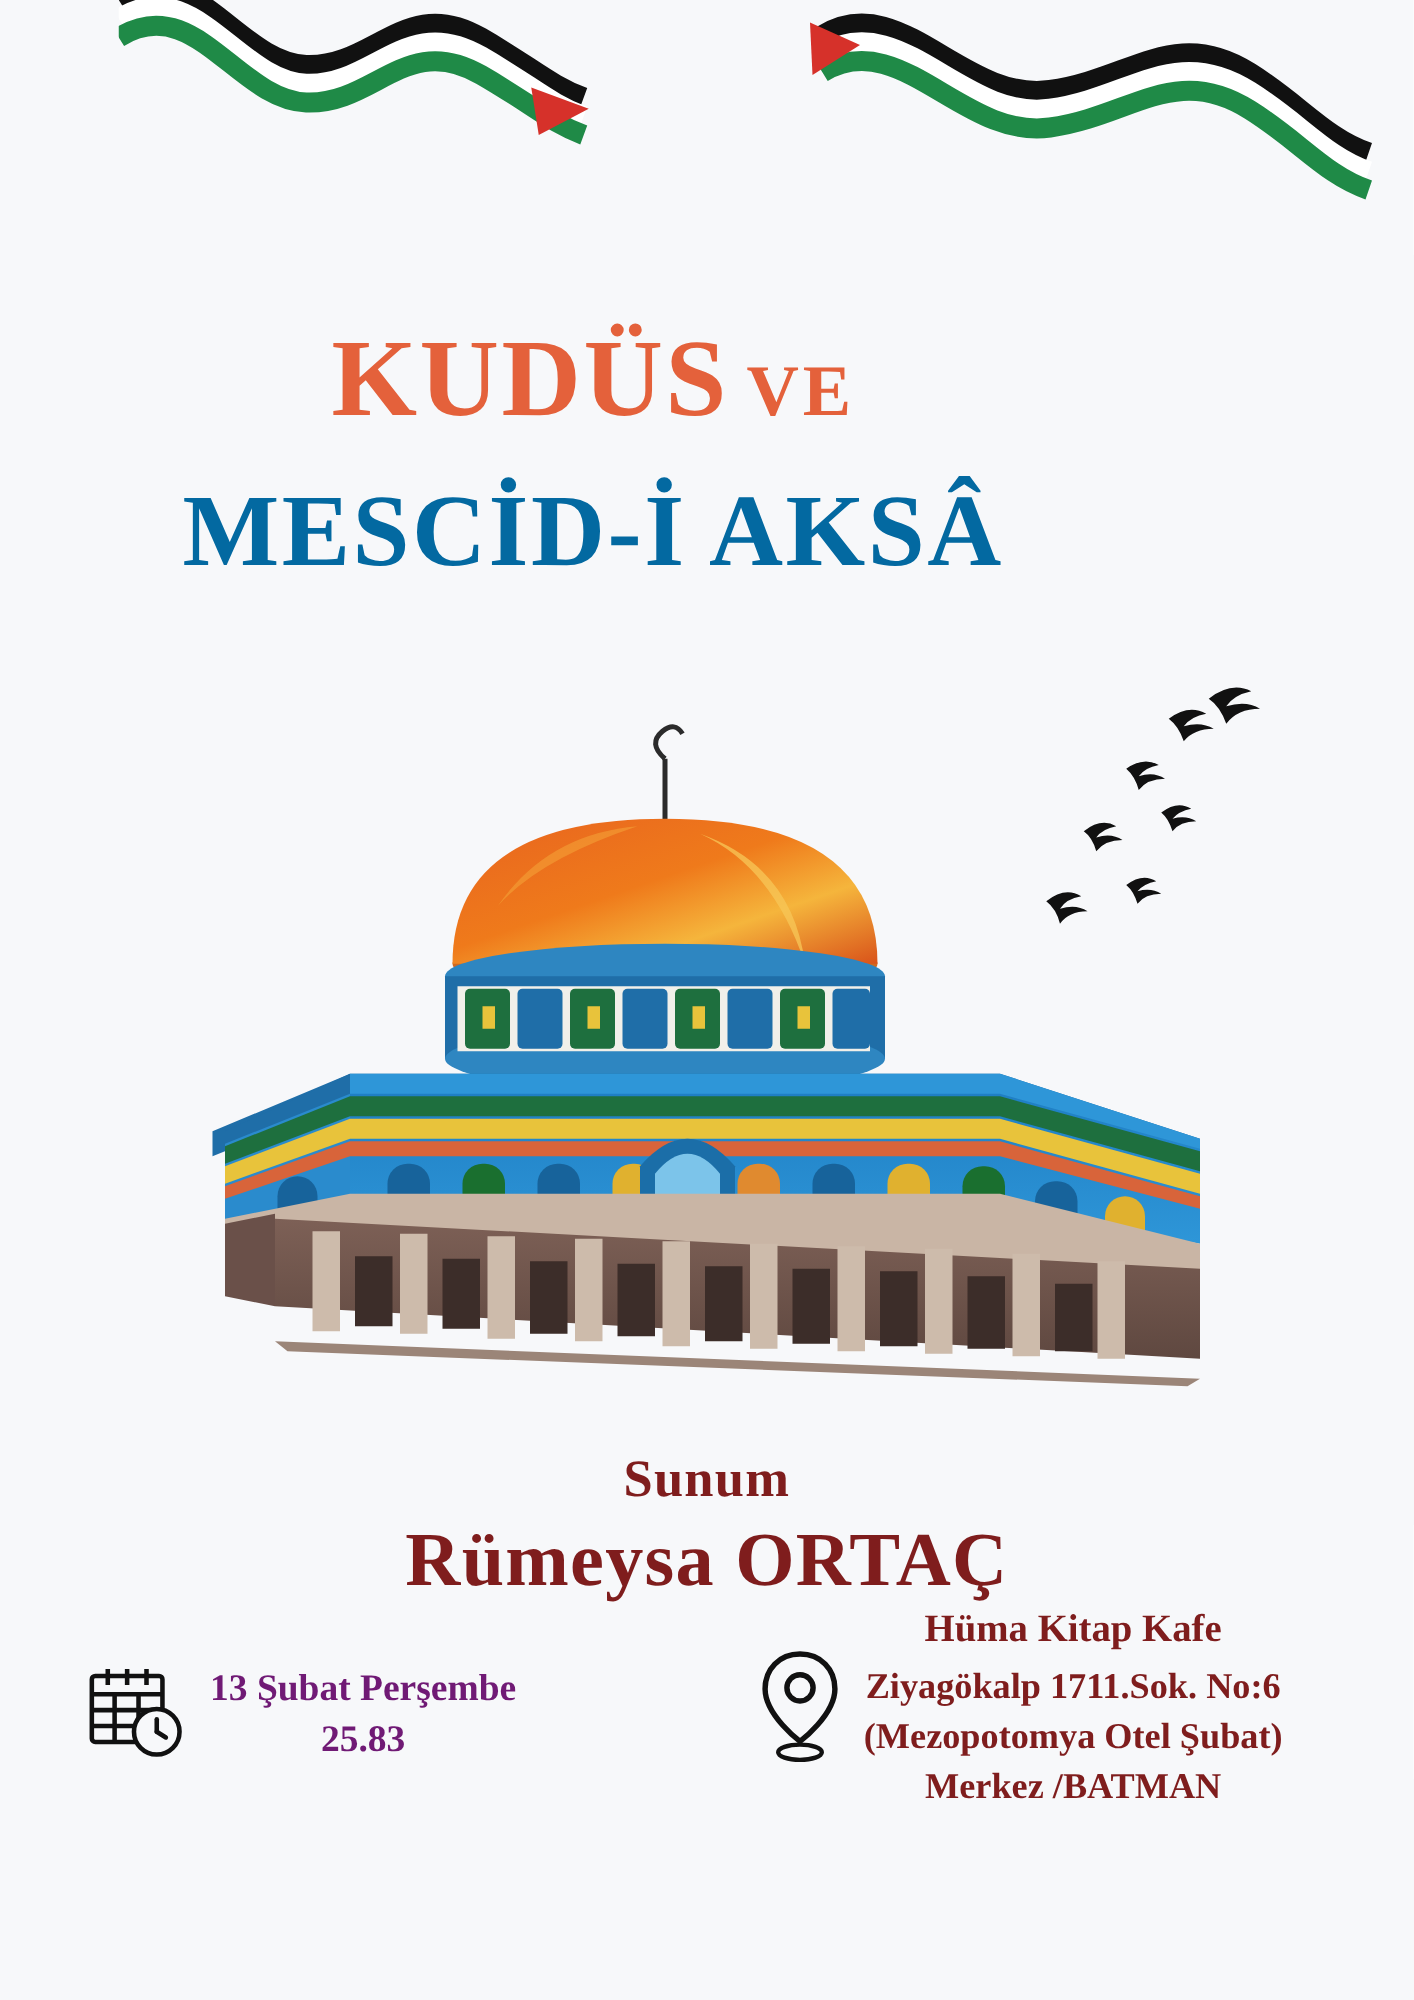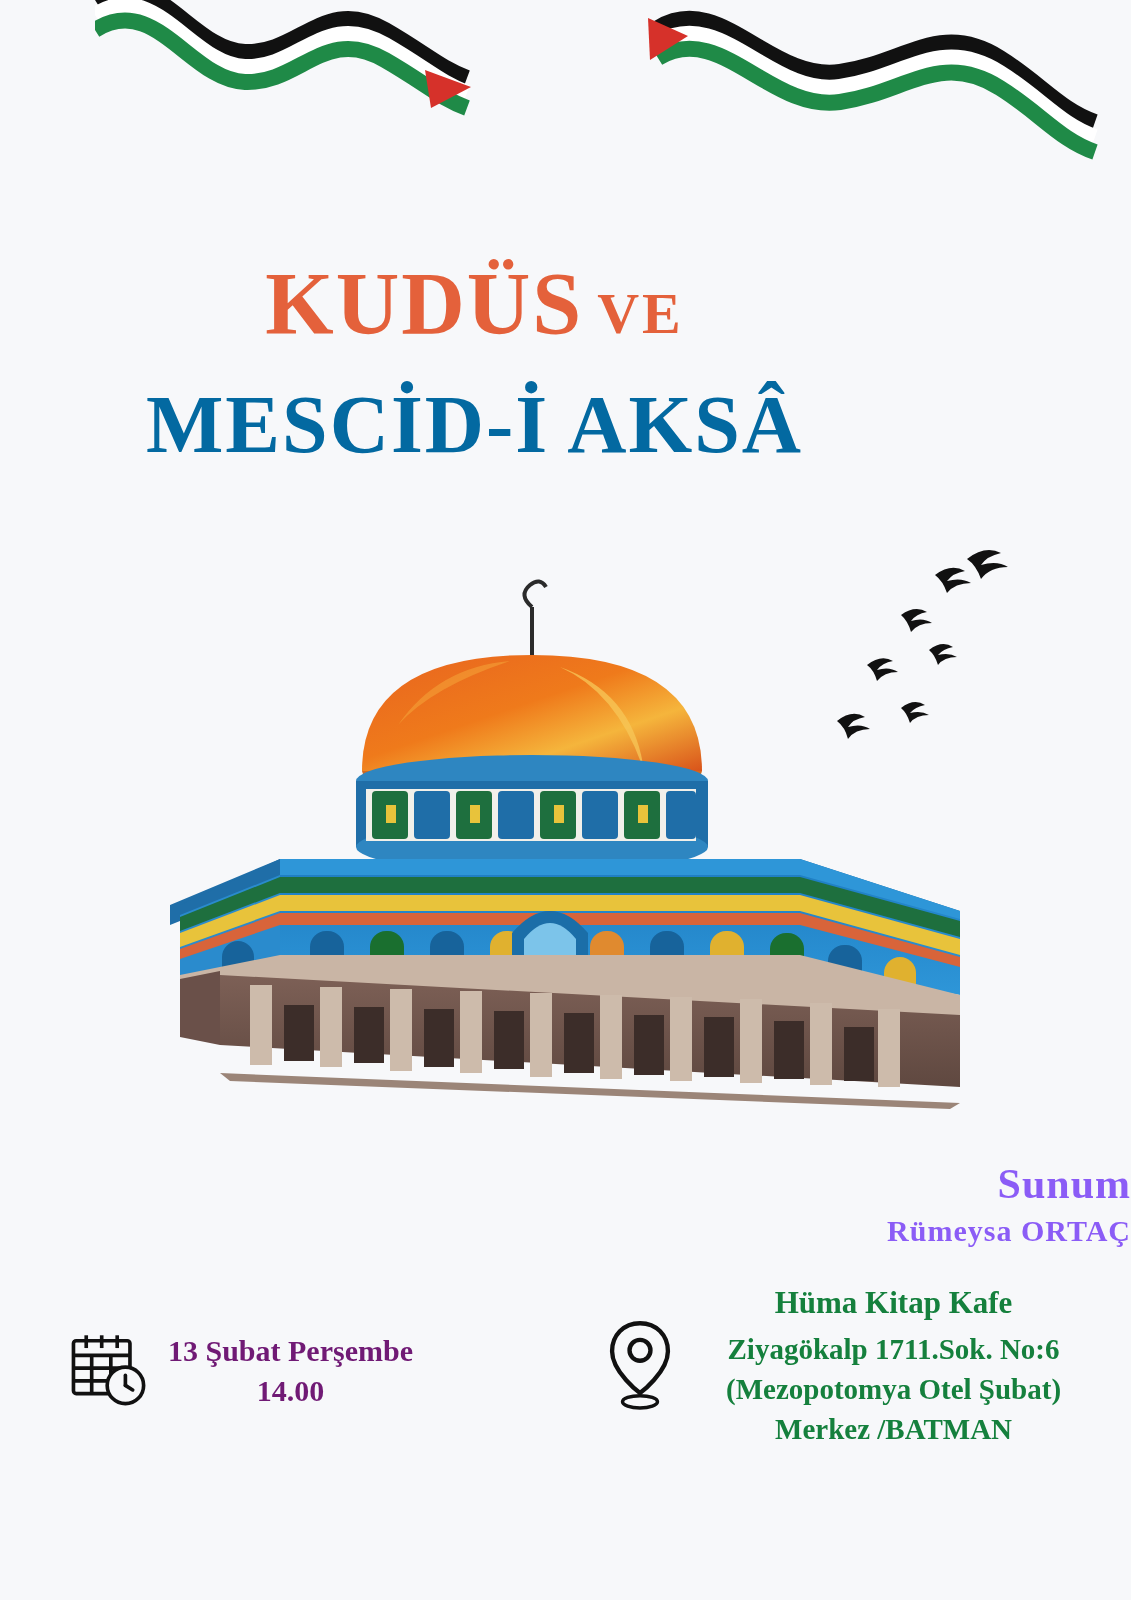--- a/index.html
+++ b/index.html
@@ -82,30 +82,30 @@
     width: 250px;
     height: 250px;
   }
 
   
   .presenter {
     position: absolute;
     top: 1160px;
     left: 0;
     width: 1131px;
-    text-align: right;
-    color: #8b5cf6;
+    text-align: center;
+    color: #7f1d1d;
   }
   .presenter-label {
     font-size: 42px;
     font-weight: bold;
     letter-spacing: 1px;
   }
   .presenter-name {
-    font-size: 30px;
+    font-size: 61px;
     font-weight: bold;
     margin-top: 6px;
     letter-spacing: 1px;
   }
 
   
   .footer {
     position: absolute;
     top: 1300px;
     left: 0;
@@ -132,26 +132,25 @@
     left: 605px;
     top: -18px;
     display: flex;
     align-items: flex-start;
     gap: 16px;
   }
   .pin-wrap {
     margin-top: 36px;
   }
   .venue-text {
-    color: #15803d;
+    color: #7f1d1d;
     font-size: 29px;
     font-weight: bold;
     text-align: center;
     line-height: 1.38;
-    margin-left: 35px;
   }
   .venue-text .venue-name {
     display: block;
     font-size: 31px;
     margin-bottom: 4px;
   }
 </style>
 </head>
 <body>
 
@@ -338,21 +337,21 @@
           </g>
           <circle cx="63" cy="63" r="20" fill="#f7f8fa" stroke="#111111" stroke-width="4"></circle>
           <g stroke="#111111" stroke-width="4" stroke-linecap="round">
             <line x1="63" y1="63" x2="63" y2="52"></line>
             <line x1="63" y1="63" x2="71" y2="68"></line>
           </g>
         </svg>
       </span>
       <div class="date-text">
         <div>13 Şubat Perşembe</div>
-        <div>14.00</div>
+        <div>25.83</div>
       </div>
     </div>
 
     <div class="venue-group">
       <span class="pin-wrap">
         <svg viewBox="0 0 80 110" width="70" height="96" xmlns="http://www.w3.org/2000/svg">
           <path d="M40 6 C 21 6, 8 20, 8 38 C 8 62, 40 86, 40 86 C 40 86, 72 62, 72 38 C 72 20, 59 6, 40 6 Z" fill="none" stroke="#111111" stroke-width="5"></path>
           <circle cx="40" cy="37" r="12" fill="none" stroke="#111111" stroke-width="5"></circle>
           <ellipse cx="40" cy="96" rx="20" ry="7" fill="none" stroke="#111111" stroke-width="4"></ellipse>
         </svg>

